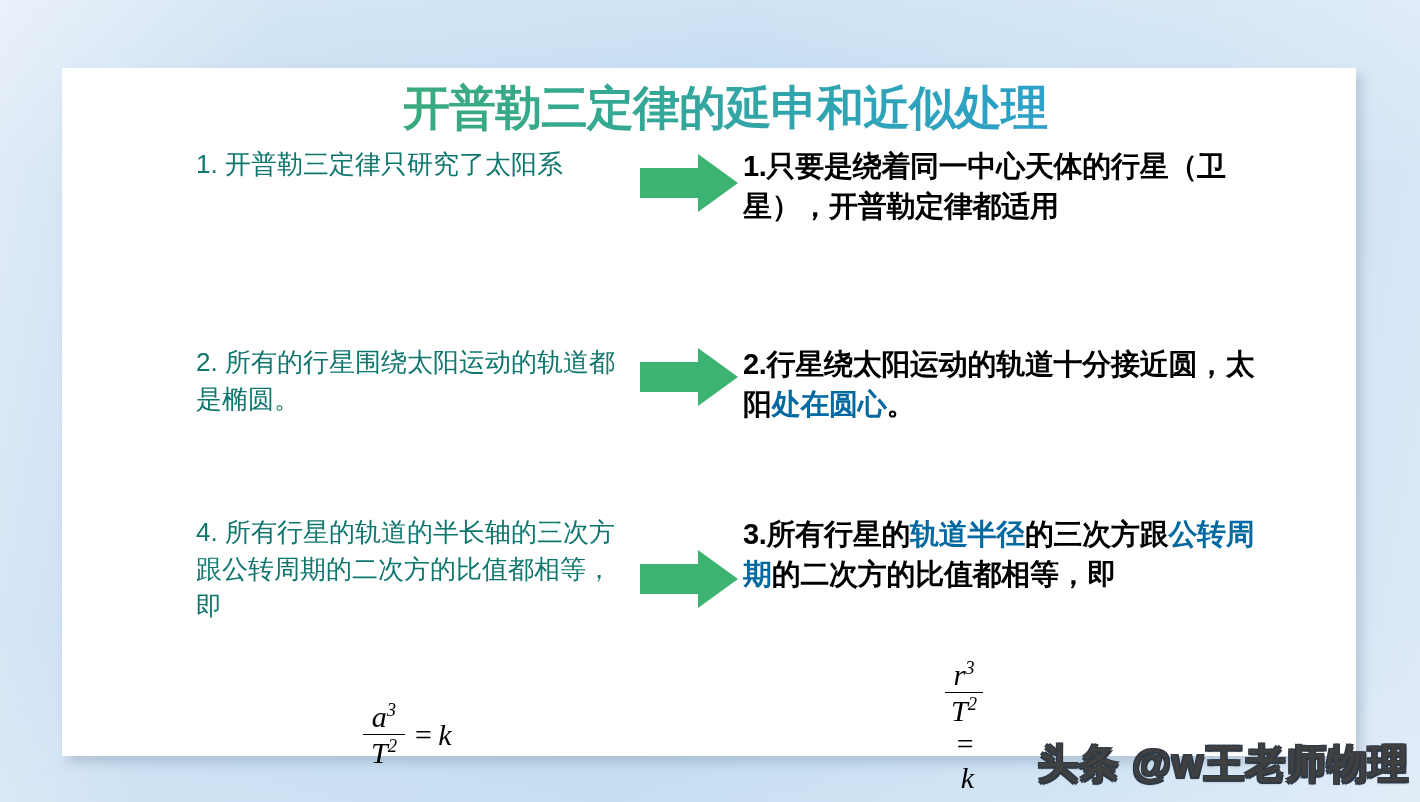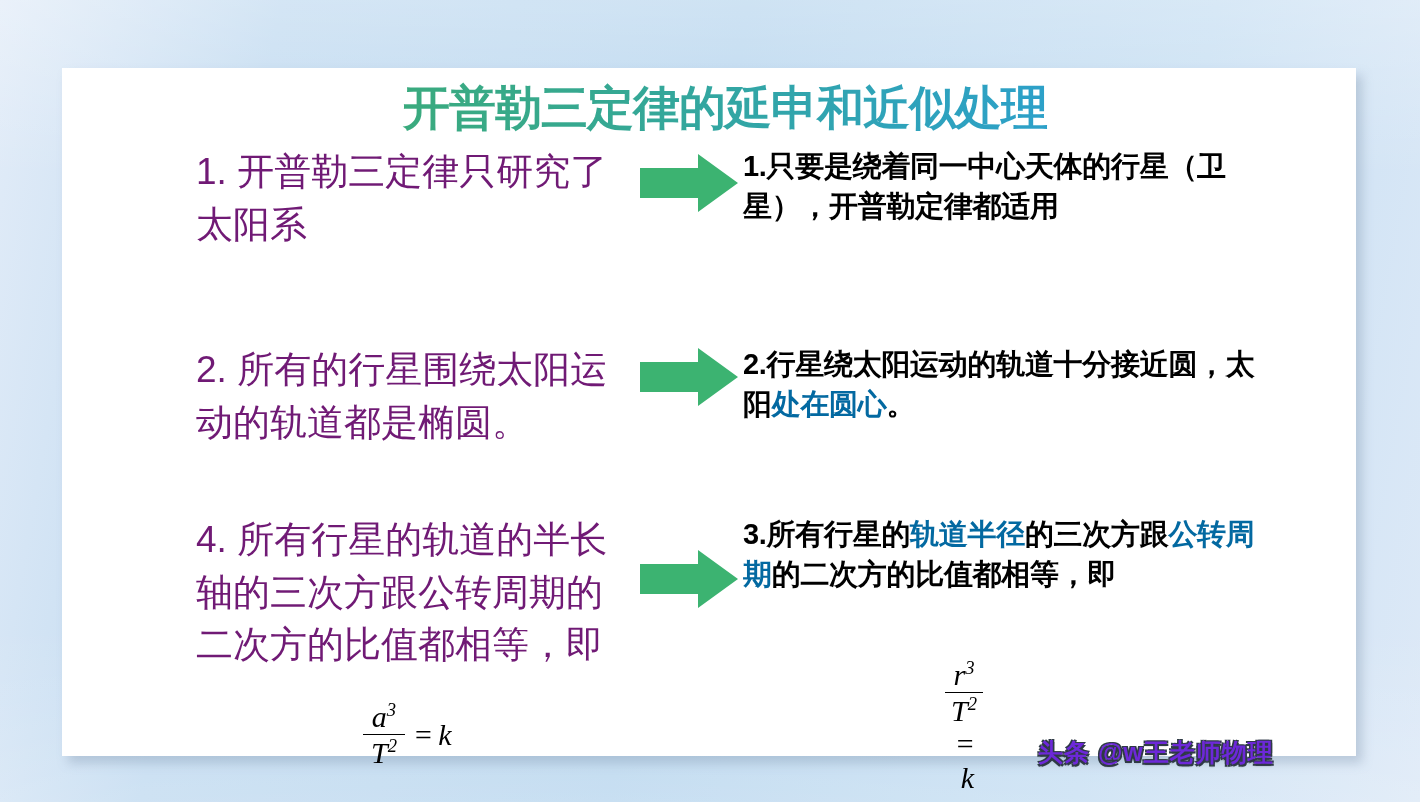--- a/index.html
+++ b/index.html
@@ -72,23 +72,23 @@
     width: 100%;
   }
   .row-1 { top: 0px; }
   .row-2 { top: 198px; }
   .row-3 { top: 368px; }
 
   .col-left {
     position: absolute;
     left: 134px;
     width: 430px;
-    font-size: 37px;
+    font-size: 26px;
     line-height: 1.42;
-    color: #701a75;
+    color: #0f766e;
     font-weight: normal;
   }
   .col-right {
     position: absolute;
     left: 681px;
     width: 540px;
     font-size: 29px;
     line-height: 1.38;
     color: #000000;
     font-weight: bold;
@@ -139,23 +139,23 @@
     text-align: center;
   }
   .frac sup { font-size: 0.62em; font-style: italic; }
   .eq { margin: 0 5px 0 0; font-style: italic; }
 
   
   .watermark {
     position: absolute;
     left: 1038px;
     top: 736px;
-    font-size: 25px;
+    font-size: 40px;
     font-weight: bold;
-    color: #6d28d9;
+    color: #404040;
     letter-spacing: 1px;
     white-space: nowrap;
     text-shadow:
       -1.5px -1.5px 0 #2f3a46,
        1.5px -1.5px 0 #2f3a46,
       -1.5px  1.5px 0 #2f3a46,
        1.5px  1.5px 0 #2f3a46,
        0px    2px   2px rgba(0,0,0,0.35);
   }
 </style>

